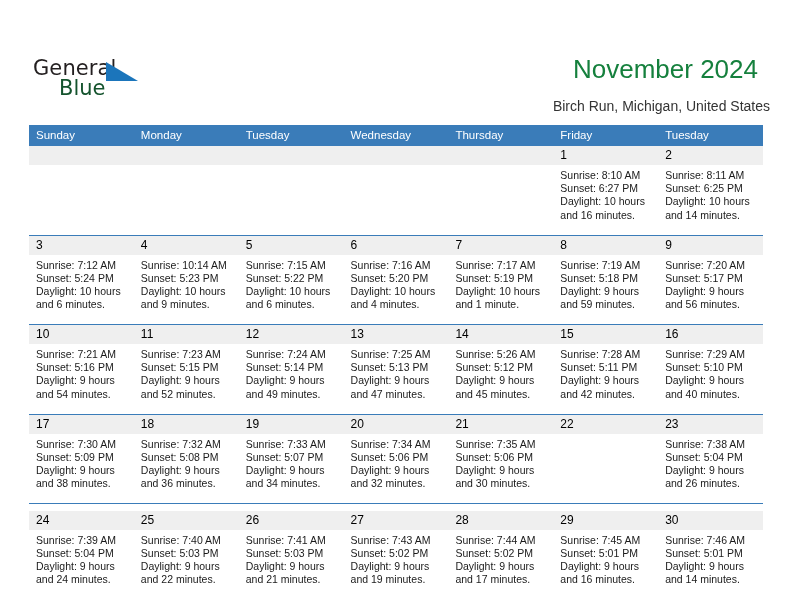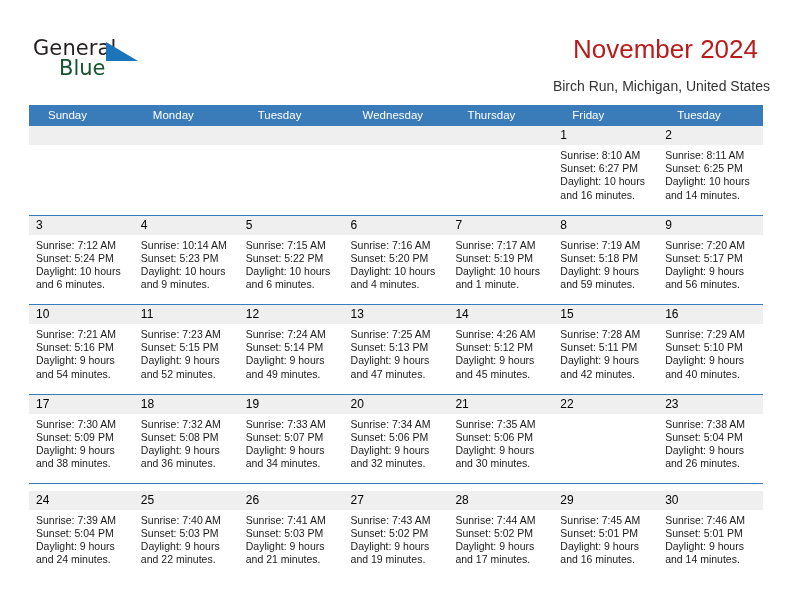--- a/index.html
+++ b/index.html
@@ -11,20 +11,21 @@
     width: 792px;
     height: 612px;
     font-family: "Liberation Sans", sans-serif;
     color: #000000;
     overflow: hidden;
   }
   .page {
     position: relative;
     width: 792px;
     height: 511px;
+    margin-top: 20px;
   }
 
   
   .header {
     position: absolute;
     left: 0;
     top: 0;
     width: 792px;
     height: 100px;
   }
@@ -62,21 +63,21 @@
     height: 0;
     border-left: 32px solid #1b75bb;
     border-top: 19px solid transparent;
   }
 
   .title {
     position: absolute;
     right: 34px;
     top: 34px;
     font-size: 26px;
-    color: #b91c1c;
+    color: #15803d;
     font-family: "Liberation Sans", sans-serif;
     font-weight: 400;
     text-align: right;
     white-space: nowrap;
   }
   .subtitle {
     position: absolute;
     right: 22px;
     top: 78px;
     font-size: 14px;
@@ -96,21 +97,21 @@
   .weekdays {
     display: flex;
     background: #3a7cb9;
     height: 21px;
   }
   .weekday {
     flex: 1 1 0;
     color: #ffffff;
     font-size: 11.5px;
     line-height: 21px;
-    padding-left: 19px;
+    padding-left: 7px;
     box-sizing: border-box;
     font-family: "Liberation Sans", sans-serif;
     overflow: hidden;
     white-space: nowrap;
   }
   .week {
     display: flex;
     height: 89.5px;
     border-bottom: 1.5px solid #3a7cb9;
     box-sizing: border-box;
@@ -339,21 +340,21 @@
               <div>Sunrise: 7:25 AM</div>
               <div>Sunset: 5:13 PM</div>
               <div class="daylight">Daylight: 9 hours and 47 minutes.</div>
             </div>
           </div>
           <div class="day">
             <div class="day-band">
               <div class="day-number">14</div>
             </div>
             <div class="day-info">
-              <div>Sunrise: 4:26 AM</div>
+              <div>Sunrise: 5:26 AM</div>
               <div>Sunset: 5:12 PM</div>
               <div class="daylight">Daylight: 9 hours and 45 minutes.</div>
             </div>
           </div>
           <div class="day">
             <div class="day-band">
               <div class="day-number">15</div>
             </div>
             <div class="day-info">
               <div>Sunrise: 7:28 AM</div>

